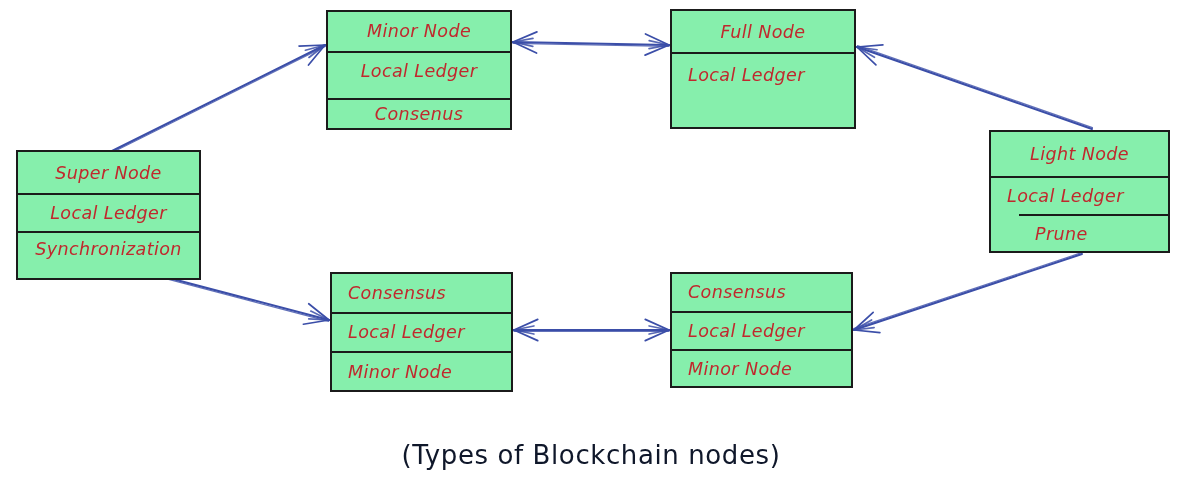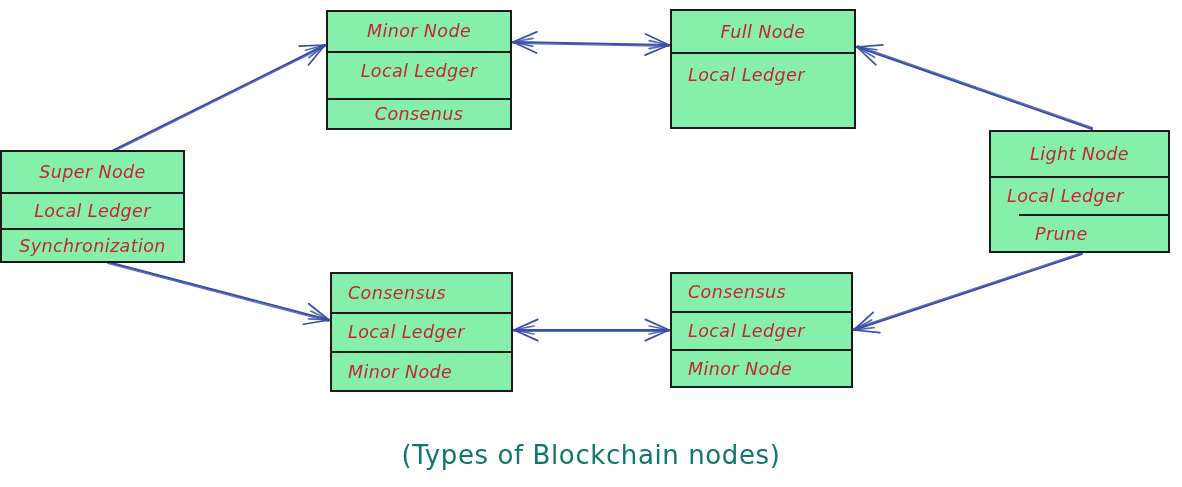--- a/index.html
+++ b/index.html
@@ -45,21 +45,21 @@
   .node-row + .node-row {
     border-top: 2.5px solid #1b1b1b;
   }
   .align-center { justify-content: center; }
   .align-left { justify-content: flex-start; padding-left: 16px; }
   .caption {
     position: absolute;
     left: 0;
     width: 1182px;
     text-align: center;
-    color: #0f766e;
+    color: #0f172a;
     font-size: 26px;
     font-family: "DejaVu Sans", sans-serif;
     letter-spacing: 0.6px;
   }
 </style>
 </head>
 <body>
 
 <div id="canvas">
   <svg id="edges" viewBox="0 0 1182 487">
@@ -123,21 +123,21 @@
   <div id="nodes-layer">
       <div class="node-box" style="left: 326px; top: 10px; width: 186px; height: 120px;">
         <div class="node-row align-center" style="height: 43px; color: rgb(192, 40, 45);">Minor Node</div>
         <div class="node-row align-center" style="height: 44px; color: rgb(192, 40, 45);">Local Ledger</div>
         <div class="node-row align-center" style="height: 33px; color: rgb(192, 40, 45); margin-top: 8px;">Consenus</div>
       </div>
       <div class="node-box" style="left: 670px; top: 9px; width: 186px; height: 120px;">
         <div class="node-row align-center" style="height: 41px; color: rgb(192, 40, 45);">Full Node</div>
         <div class="node-row align-left" style="height: 44px; color: rgb(192, 40, 45);">Local Ledger</div>
       </div>
-      <div class="node-box" style="left: 0; top: 150px; width: 185px; height: 113px;">
+      <div class="node-box" style="left: 16px; top: 150px; width: 185px; height: 130px;">
         <div class="node-row align-center" style="height: 41px; color: rgb(192, 40, 45);">Super Node</div>
         <div class="node-row align-center" style="height: 38px; color: rgb(192, 40, 45);">Local Ledger</div>
         <div class="node-row align-center" style="height: 34px; color: rgb(192, 40, 45);">Synchronization</div>
       </div>
       <div class="node-box" style="left: 989px; top: 130px; width: 181px; height: 123px;">
         <div class="node-row align-left" style="height: 46px; color: rgb(192, 40, 45); padding-left: 39px;">Light Node</div>
         <div class="node-row align-left" style="height: 39px; color: rgb(192, 40, 45);">Local Ledger</div>
         <div class="node-row align-left" style="height: 38px; color: rgb(192, 40, 45); margin-left: 28px;">Prune</div>
       </div>
       <div class="node-box" style="left: 330px; top: 272px; width: 183px; height: 120px;">

